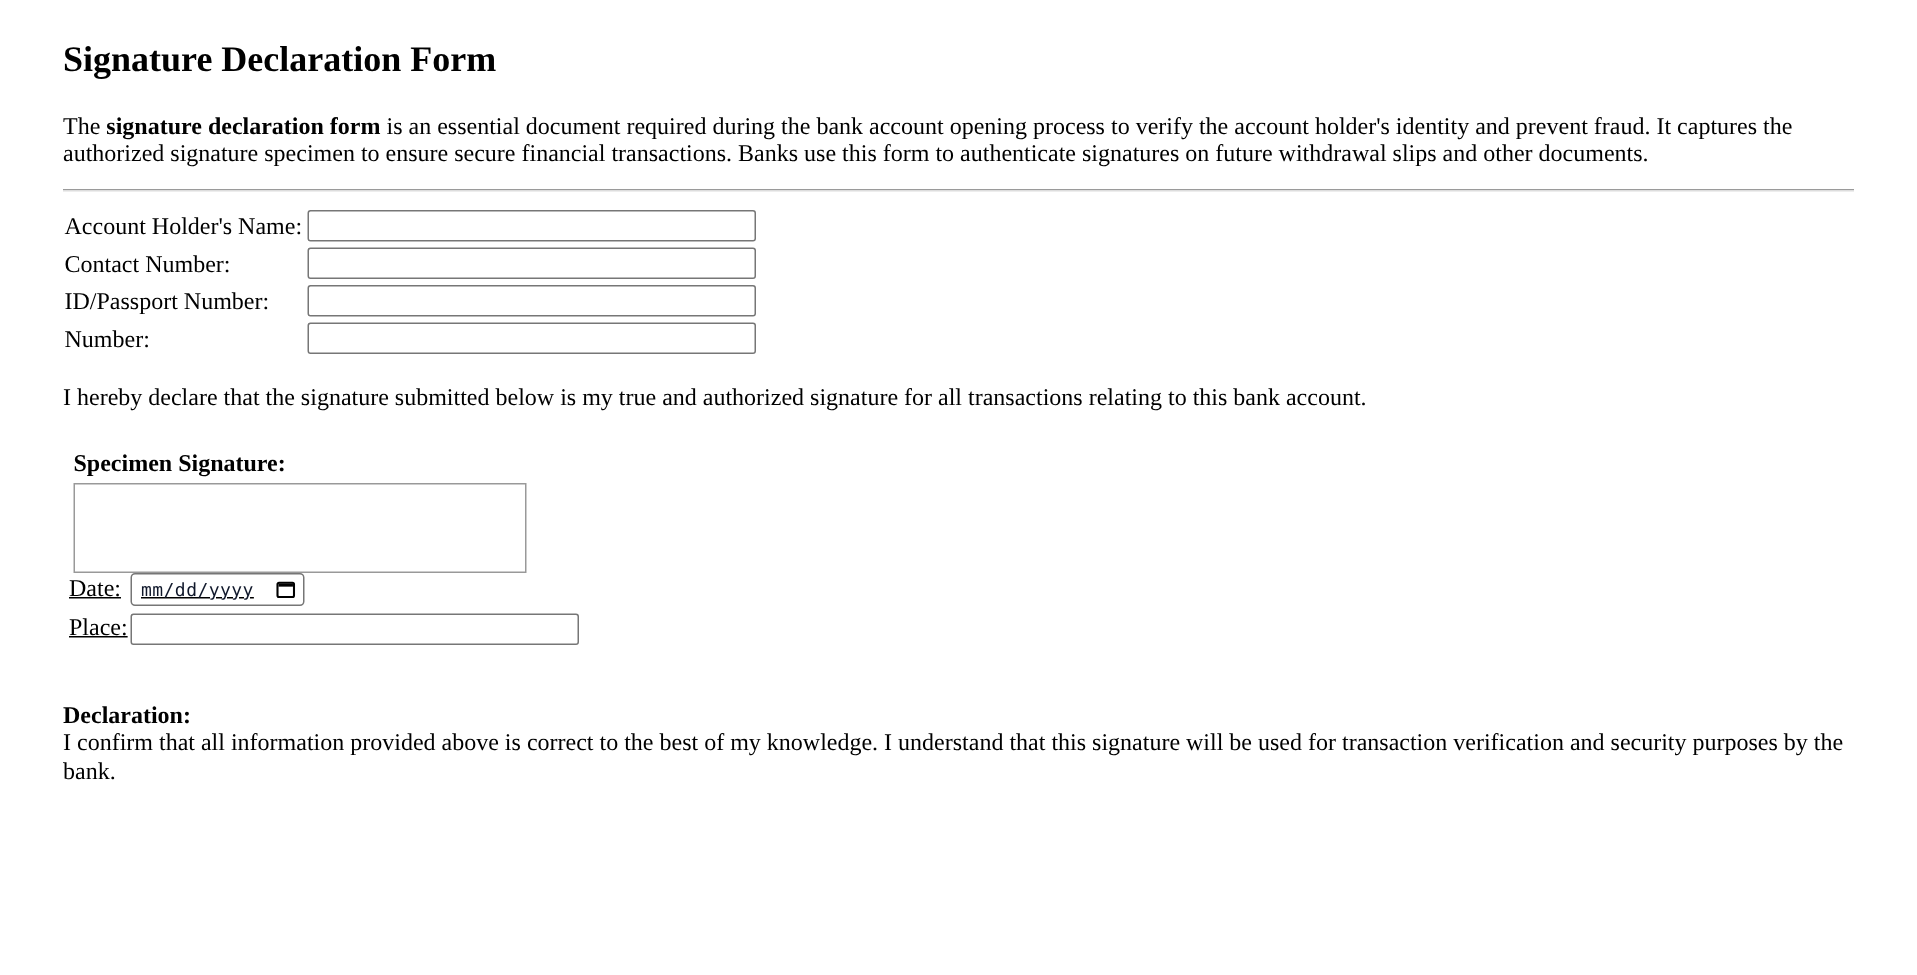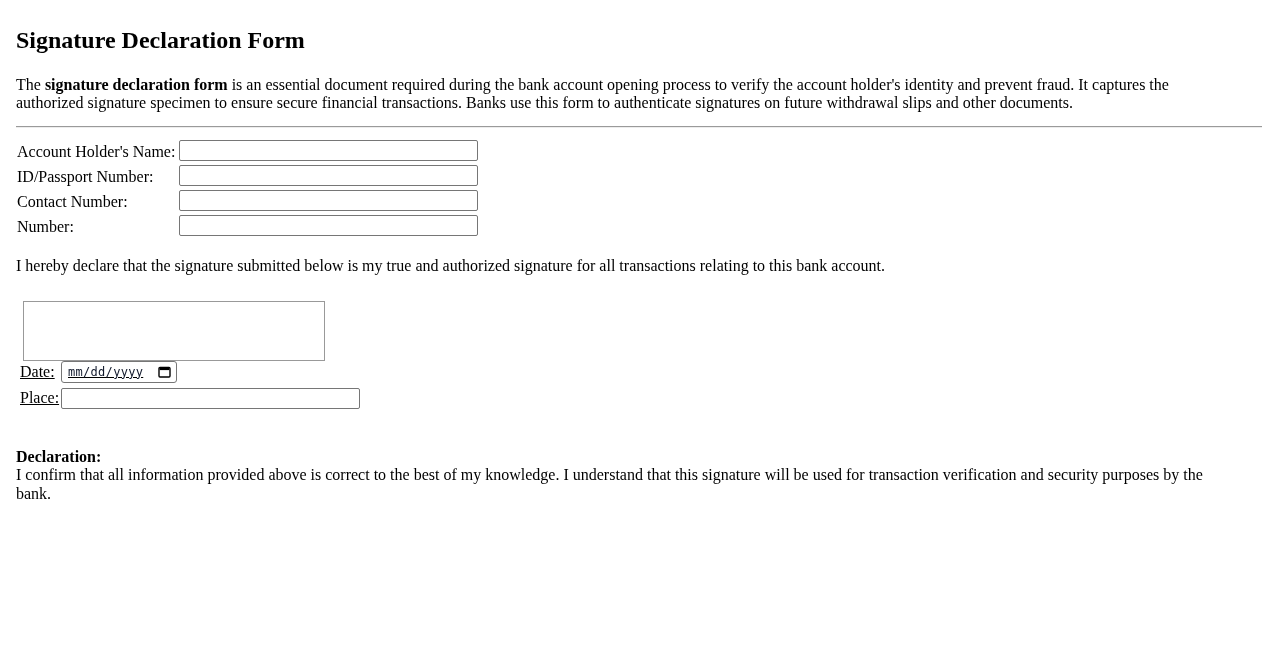--- a/index.html
+++ b/index.html
@@ -1,20 +1,20 @@
 <!DOCTYPE html>
 <html><head>
 <meta charset="utf-8">
 <style>
   * { box-sizing: border-box; }
   html, body { margin: 0; padding: 0; background: #fff; }
   .page {
     width: 1278px;
     height: 650px;
-    padding: 27px 16px 0;
+    padding: 27px 42px 0;
     font-family: "Liberation Serif", serif;
     font-size: 16px;
     color: #000;
     overflow: hidden;
   }
   h1.title {
     font-size: 24px;
     font-weight: bold;
     margin: 0 0 21px 0;
     line-height: 1.15;
@@ -119,36 +119,37 @@
   <p class="intro"><span>The </span><b>signature declaration form</b><span> is an essential document required during the bank account opening process to verify the account holder's identity and prevent fraud. It captures the authorized signature specimen to ensure secure financial transactions. Banks use this form to authenticate signatures on future withdrawal slips and other documents.</span></p>
 
   <hr class="divider">
 
   <div class="fields">
     <div class="frow">
       <span class="flabel">Account Holder's Name:</span>
       <input type="text" class="text-field" style="">
     </div>
     <div class="frow">
-      <span class="flabel">ID/Passport Number:</span>
+      <span class="flabel">Contact Number:</span>
       <input type="text" class="text-field" style="">
     </div>
     <div class="frow">
-      <span class="flabel">Contact Number:</span>
+      <span class="flabel">ID/Passport Number:</span>
       <input type="text" class="text-field" style="">
     </div>
     <div class="frow">
       <span class="flabel">Number:</span>
       <input type="text" class="text-field" style="">
     </div>
   </div>
 
   <p class="consent">I hereby declare that the signature submitted below is my true and authorized signature for all transactions relating to this bank account.</p>
 
   <div class="specimen">
+    <div class="spec-label">Specimen Signature:</div>
     <div class="sigbox"></div>
   </div>
 
   <div class="dp-row">
     <span class="dp-label">Date:</span>
     <div class="date-input">
       <span class="date-ph">mm/dd/yyyy</span>
       <span style="display:inline-flex;">
         <svg width="13" height="13" viewBox="0 0 13 13">
           <rect x="1" y="2.5" width="11" height="9.5" rx="1" fill="none" stroke="#000" stroke-width="1.4"></rect>

